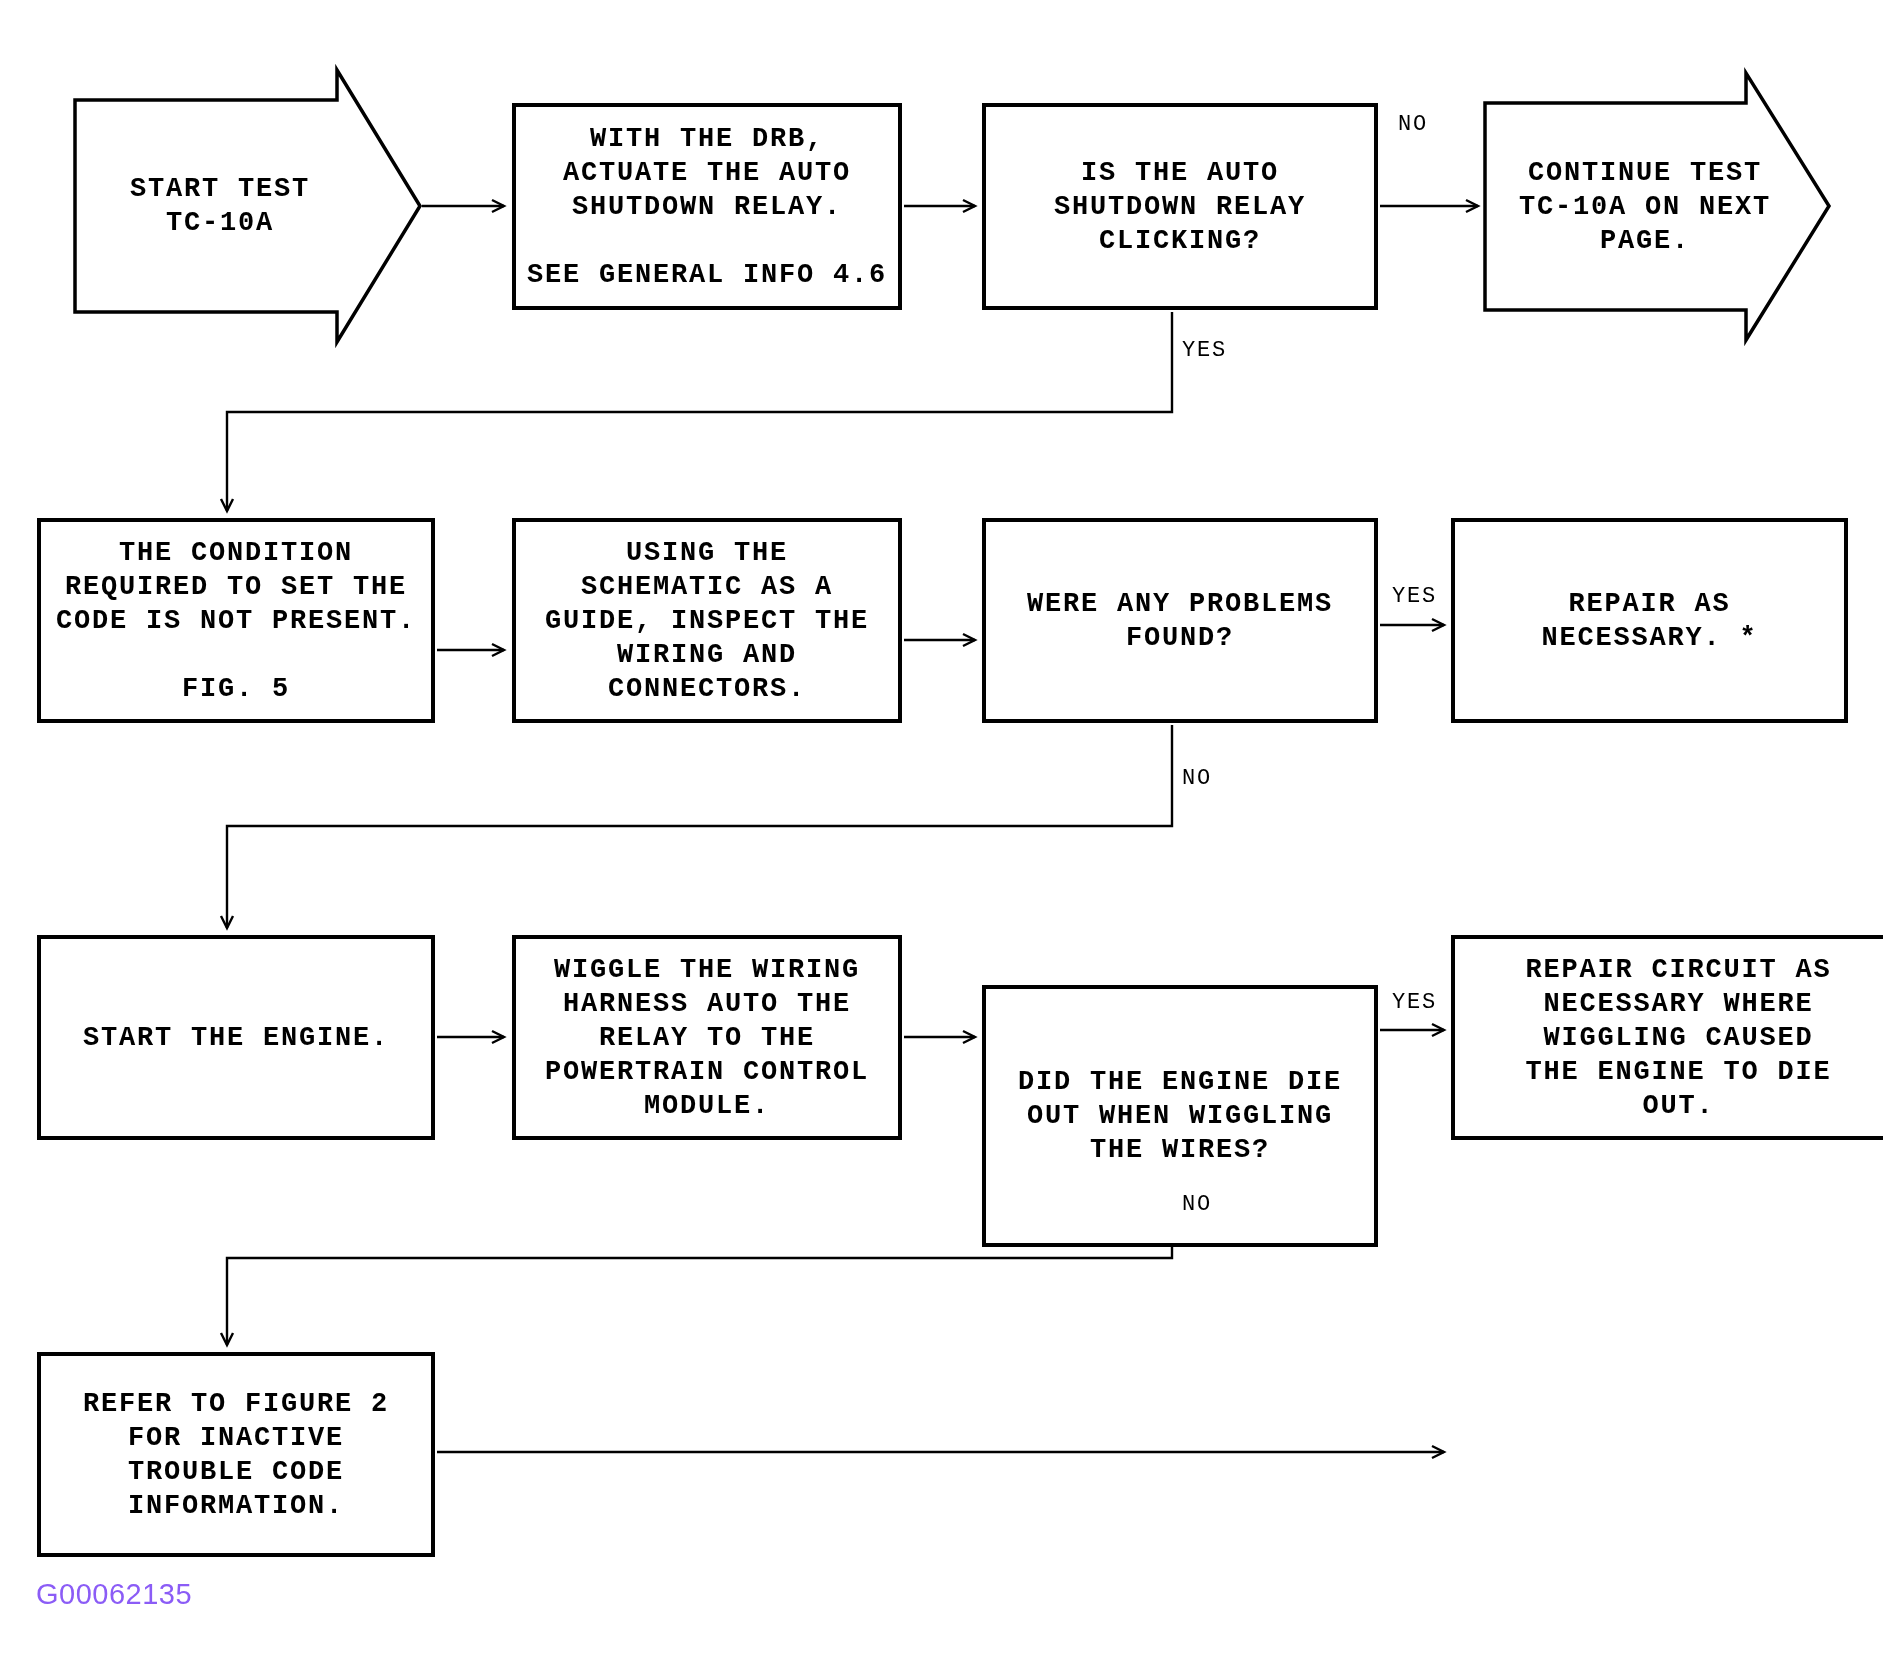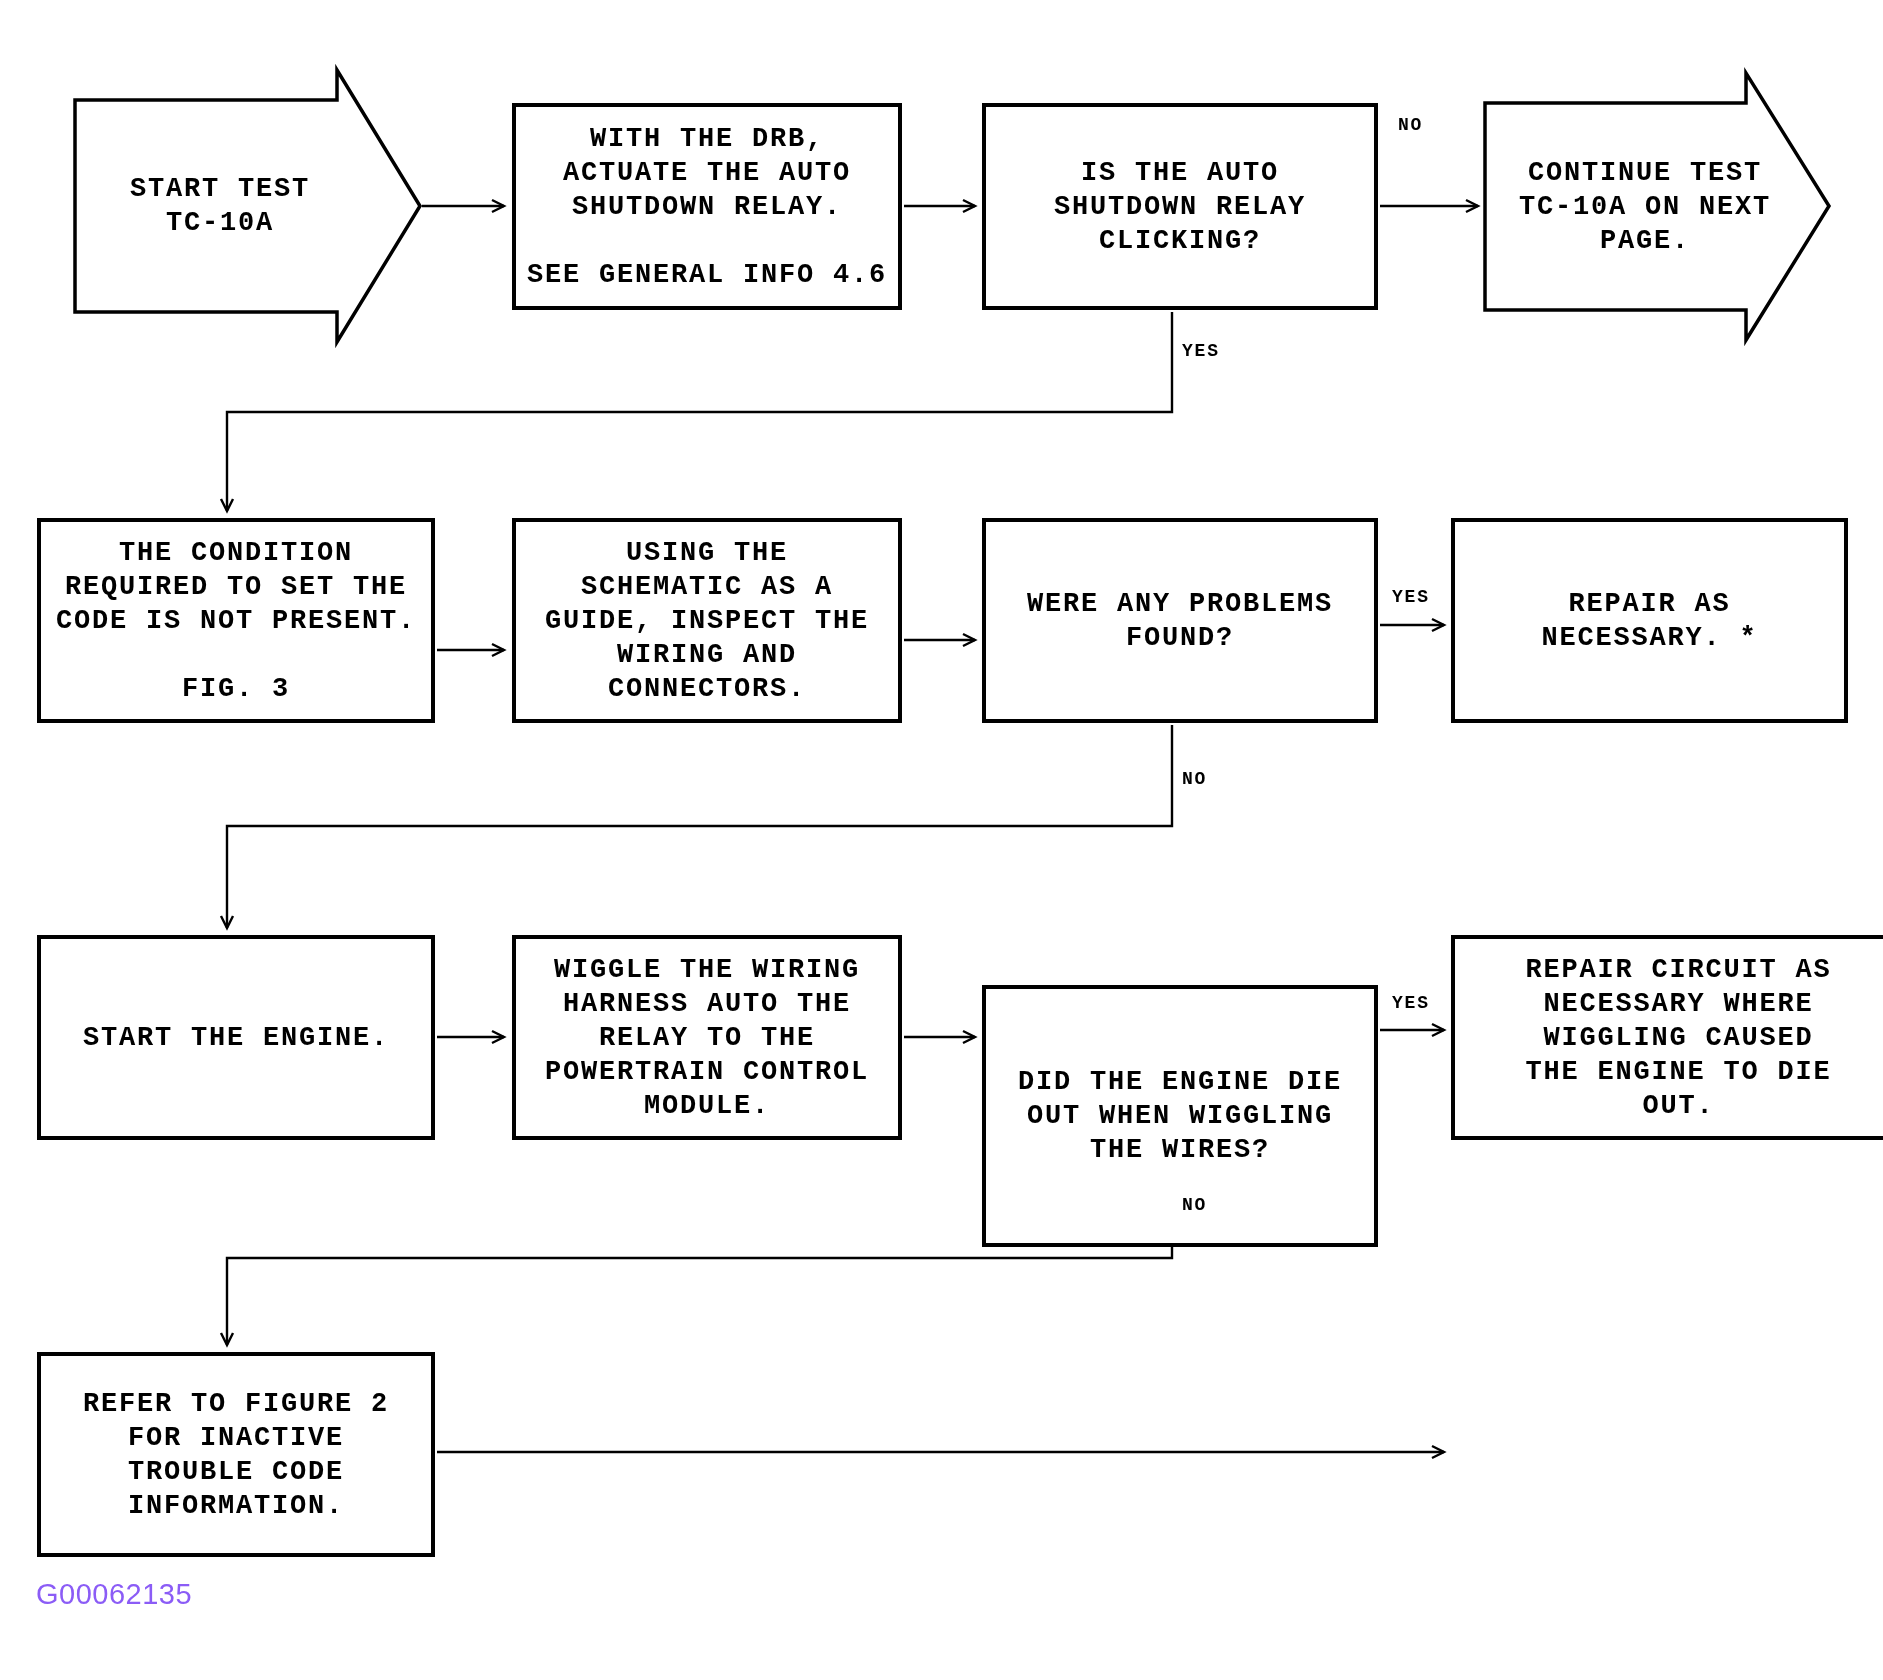--- a/index.html
+++ b/index.html
@@ -41,23 +41,23 @@
     text-align: center;
     font-size: 27px;
     line-height: 34px;
     font-weight: 700;
     letter-spacing: 1.8px;
     white-space: pre-line;
     background: transparent;
   }
   .edge-label {
     position: absolute;
-    font-size: 18px;
+    font-size: 22px;
     line-height: 34px;
-    font-weight: 700;
+    font-weight: 400;
     letter-spacing: 1.8px;
     white-space: nowrap;
   }
   .figure-id {
     position: absolute;
     left: 36px;
     top: 1578px;
     font-family: "Liberation Sans", sans-serif;
     font-size: 29px;
     line-height: 32px;
@@ -116,21 +116,21 @@
 SEE GENERAL INFO 4.6</div>
 
   <div class="node" style="left:982px; top:103px; width:396px; height:207px;">IS THE AUTO
 SHUTDOWN RELAY
 CLICKING?</div>
 
   <div class="node" style="left:37px; top:518px; width:398px; height:205px;">THE CONDITION
 REQUIRED TO SET THE
 CODE IS NOT PRESENT.
 
-FIG. 3</div>
+FIG. 5</div>
 
   <div class="node" style="left:512px; top:518px; width:390px; height:205px;">USING THE
 SCHEMATIC AS A
 GUIDE, INSPECT THE
 WIRING AND
 CONNECTORS.</div>
 
   <div class="node" style="left:982px; top:518px; width:396px; height:205px;">WERE ANY PROBLEMS
 FOUND?</div>
 

